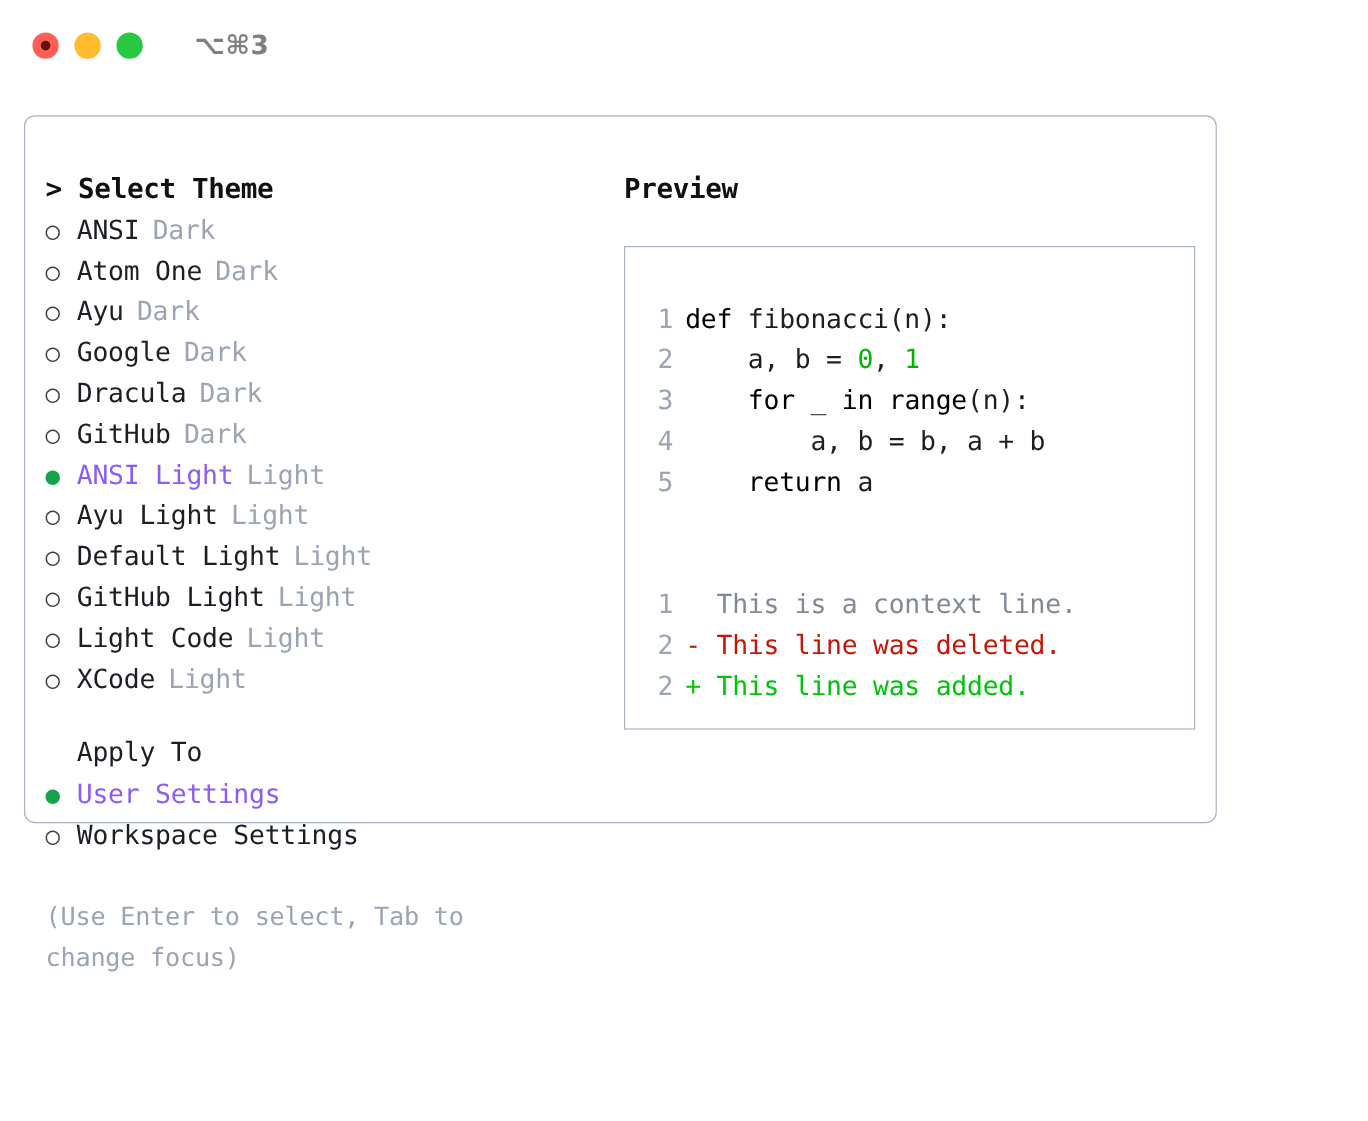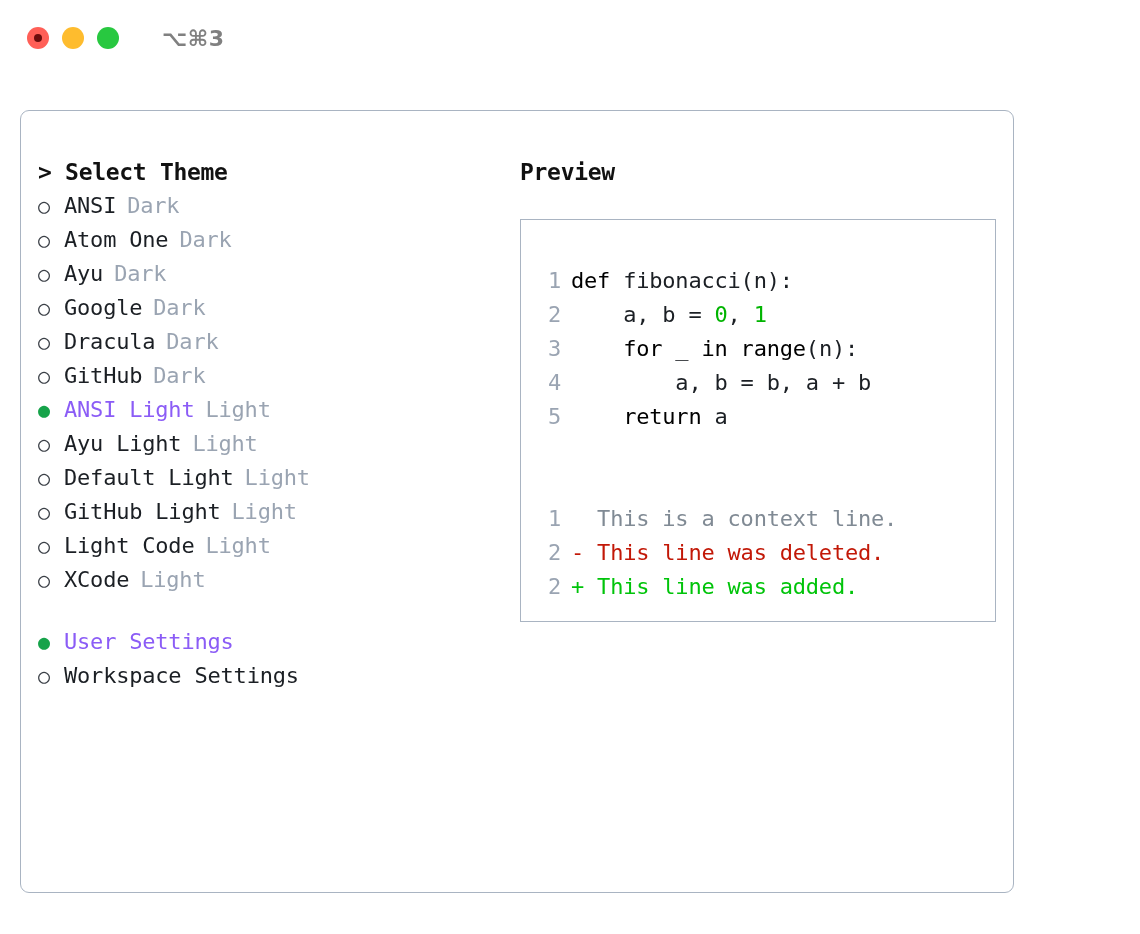--- a/index.html
+++ b/index.html
@@ -48,25 +48,24 @@
     letter-spacing: 0.5px;
     font-family: "DejaVu Sans", "Liberation Sans", sans-serif;
   }
 
   
   .main-panel {
     position: absolute;
     left: 20px;
     top: 96px;
     width: 994px;
-    height: 783px;
+    height: 590px;
     border: 1.6px solid #a9b4c2;
     border-radius: 9px;
     background: #ffffff;
-    margin-top: 14px;
   }
 
   .panel-inner {
     display: flex;
     padding: 44px 0 0 17px;
   }
 
   
   .left-col { width: 468px; flex: none; }
 
@@ -262,32 +261,34 @@
 
           <div class="theme-row">
             <span class="bullet">○</span>
             <span class="theme-name">XCode</span>
             <span class="theme-kind">Light</span>
           </div>
 
         </div>
 
         <div class="apply-block">
+          <div class="apply-header">Apply To</div>
 
           <div class="theme-row selected">
             <span class="bullet">●</span>
             <span class="theme-name">User Settings</span>
           </div>
 
           <div class="theme-row">
             <span class="bullet">○</span>
             <span class="theme-name">Workspace Settings</span>
           </div>
         </div>
 
+        <div class="hint">(Use Enter to select, Tab to change focus)</div>
 
       </div>
 
       <div class="right-col">
 
         <div class="preview-title">Preview</div>
 
         <div class="preview-box">
 
           <div class="code-line">

